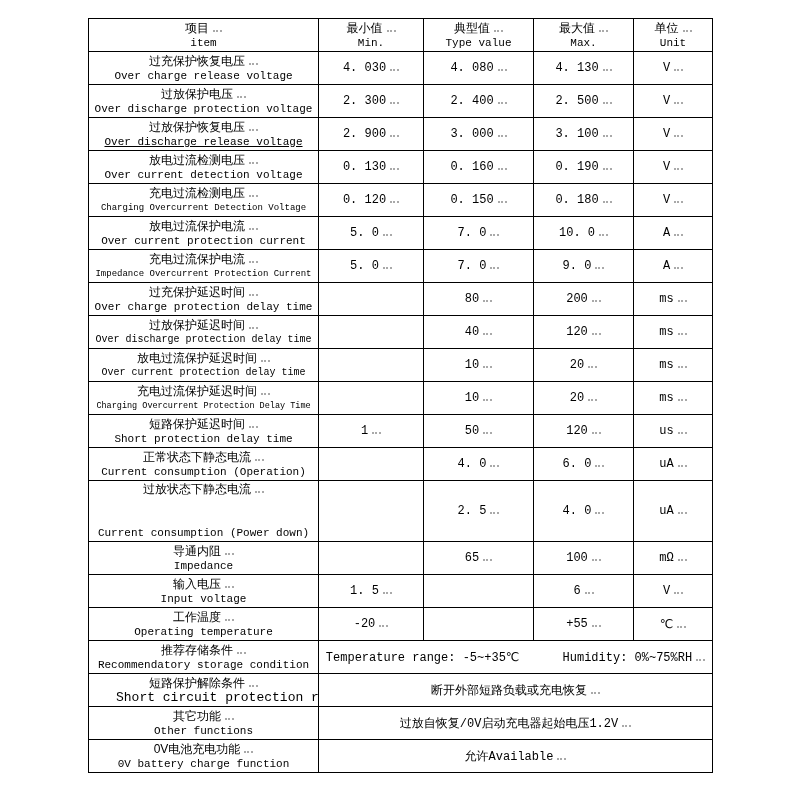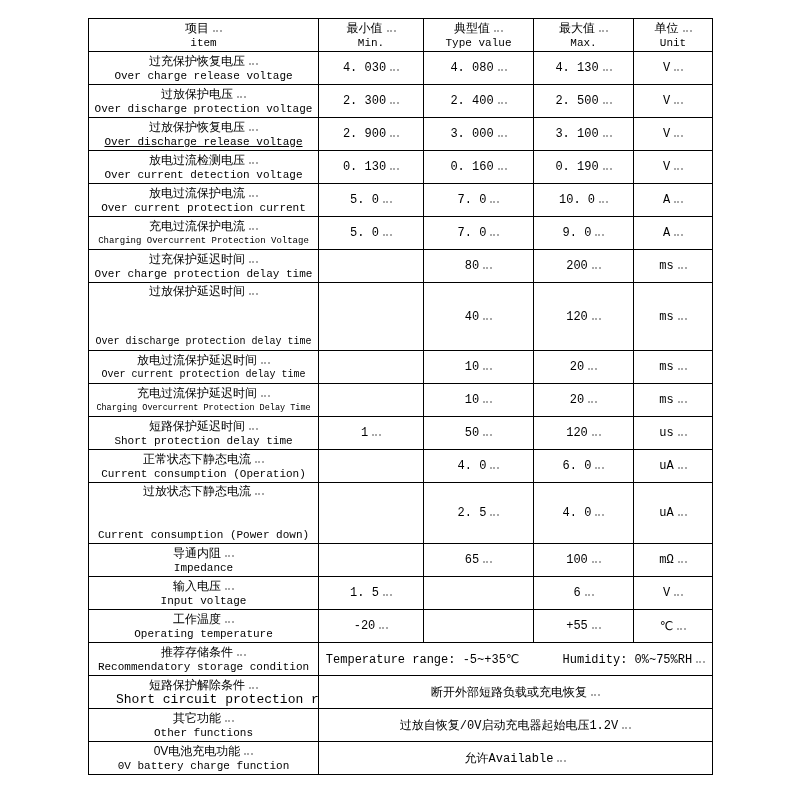--- a/index.html
+++ b/index.html
@@ -88,52 +88,62 @@
             <div class="zh sq">放电过流检测电压</div>
             <div class="en" style="font-size: 11px;">Over current detection voltage</div>
           </td>
           <td class="val">0. 130</td>
           <td class="val">0. 160</td>
           <td class="val">0. 190</td>
           <td class="val">V</td>
         </tr>
         <tr>
           <td>
+            <div class="zh sq">充电过流检测电压</div>
+            <div class="en" style="font-size: 9px;">Charging Overcurrent Detection Voltage</div>
+          </td>
+          <td class="val">0. 120</td>
+          <td class="val">0. 150</td>
+          <td class="val">0. 180</td>
+          <td class="val">V</td>
+        </tr>
+        <tr>
+          <td>
             <div class="zh sq">放电过流保护电流</div>
             <div class="en" style="font-size: 11px;">Over current protection current</div>
           </td>
           <td class="val">5. 0</td>
           <td class="val">7. 0</td>
           <td class="val">10. 0</td>
           <td class="val">A</td>
         </tr>
         <tr>
           <td>
             <div class="zh sq">充电过流保护电流</div>
-            <div class="en" style="font-size: 9px;">Charging Overcurrent Protection Voltage</div>
+            <div class="en" style="font-size: 9px;">Impedance Overcurrent Protection Current</div>
           </td>
           <td class="val">5. 0</td>
           <td class="val">7. 0</td>
           <td class="val">9. 0</td>
           <td class="val">A</td>
         </tr>
         <tr>
           <td>
             <div class="zh sq">过充保护延迟时间</div>
             <div class="en" style="font-size: 11px;">Over charge protection delay time</div>
           </td>
           <td class="val"></td>
           <td class="val">80</td>
           <td class="val">200</td>
           <td class="val">ms</td>
         </tr>
         <tr>
           <td>
             <div class="zh sq">过放保护延迟时间</div>
-            <div class="en" style="font-size: 10px; margin-top: 36px;">Over discharge protection delay time</div>
+            <div class="en" style="font-size: 10px;">Over discharge protection delay time</div>
           </td>
           <td class="val"></td>
           <td class="val">40</td>
           <td class="val">120</td>
           <td class="val">ms</td>
         </tr>
         <tr>
           <td>
             <div class="zh sq">放电过流保护延迟时间</div>
             <div class="en" style="font-size: 10px;">Over current protection delay time</div>

